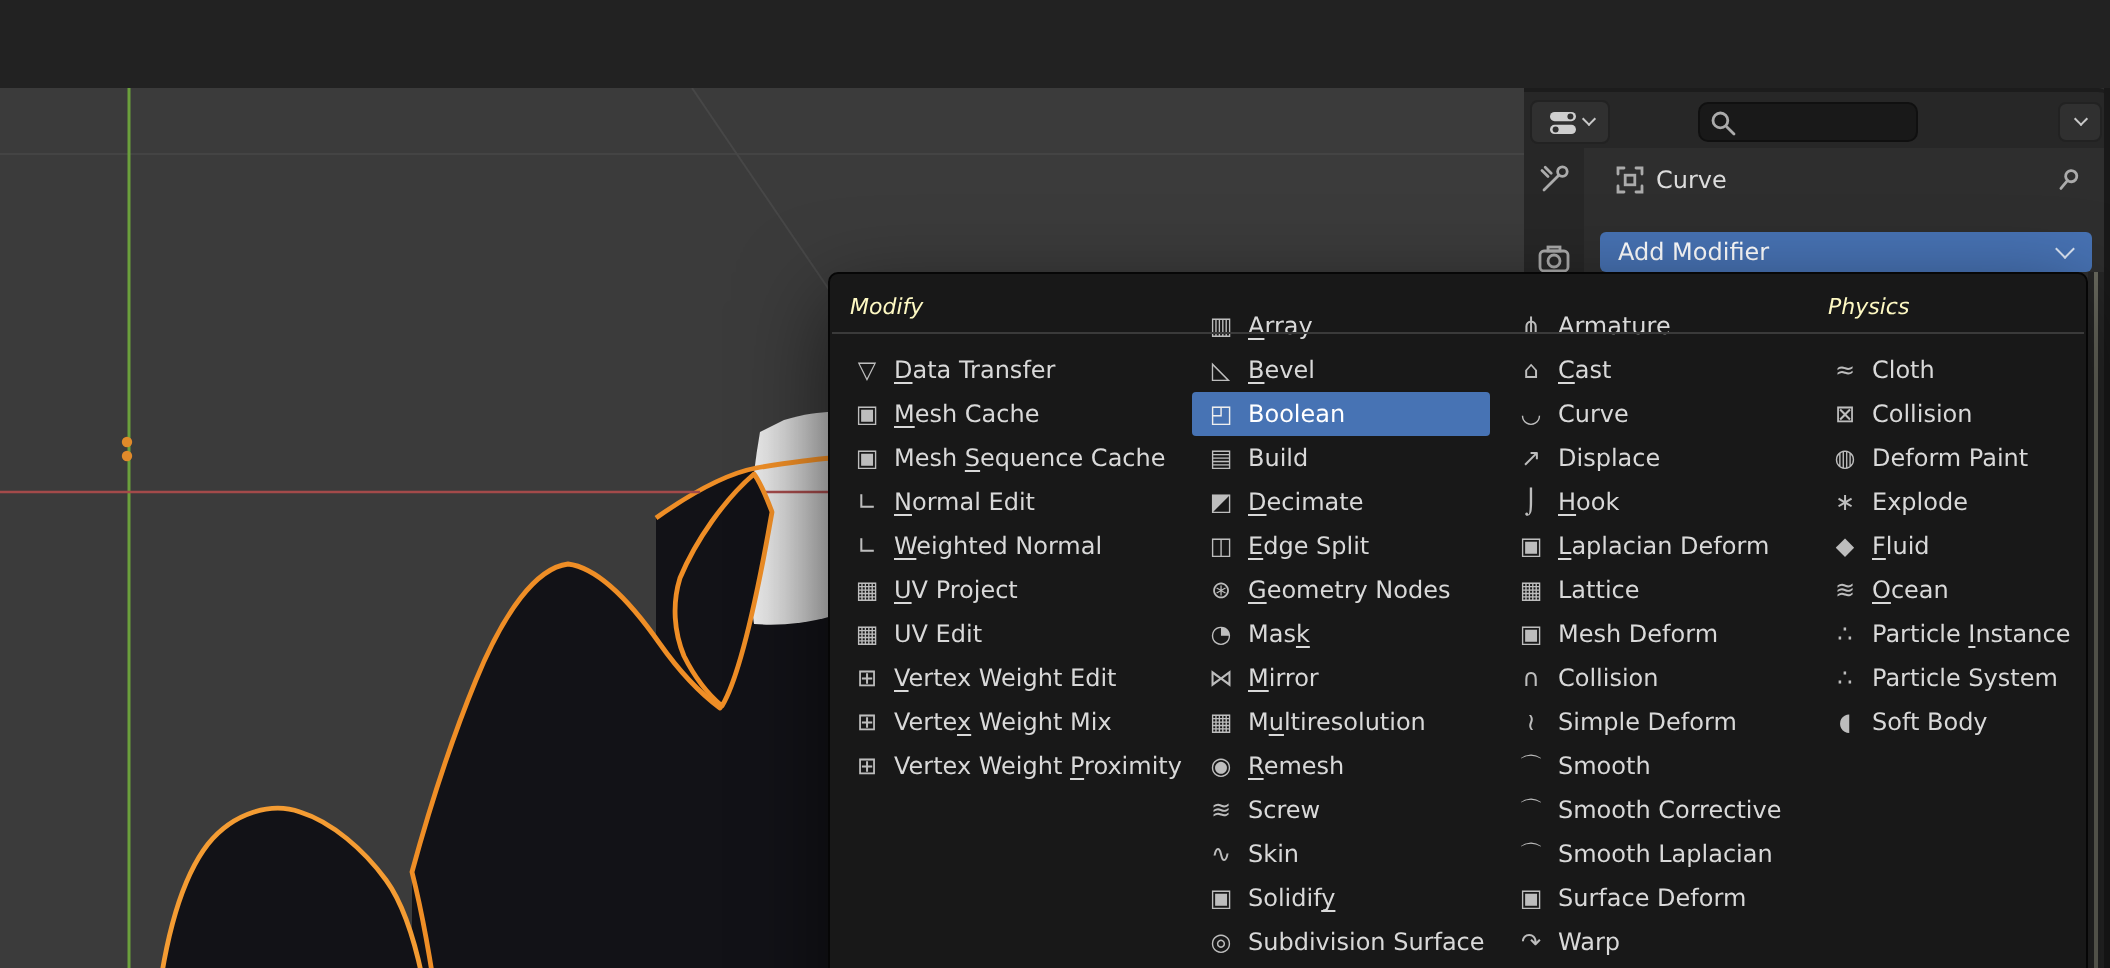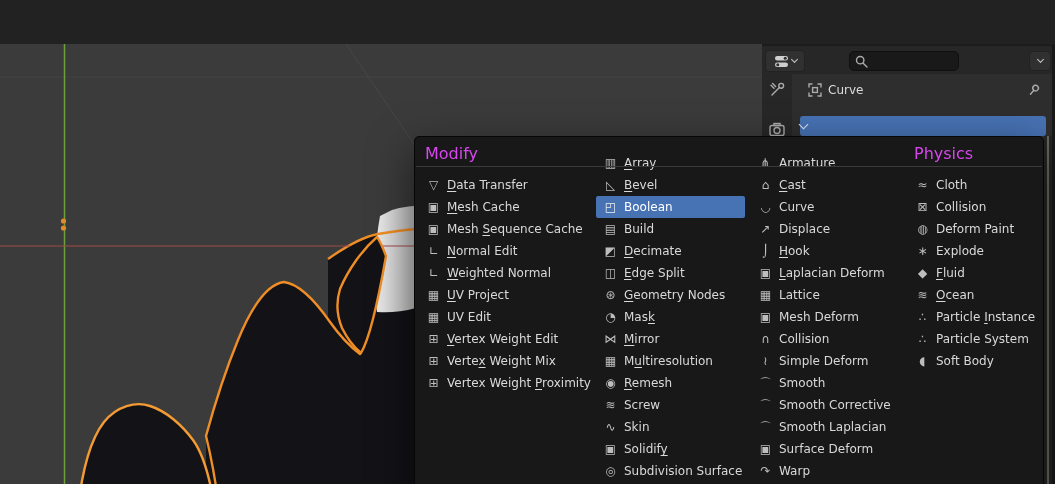--- a/index.html
+++ b/index.html
@@ -45,21 +45,21 @@
   .menu-sep{position:absolute;left:1px;right:1px;top:29px;height:1px;background:#3a3a3a;}
   .menu-col{flex:0 0 auto;}
   .menu-col:nth-child(2){width:181px;}
   .menu-col:nth-child(3){width:149px;}
   .menu-col:nth-child(4){width:155px;}
   .menu-col:nth-child(5){width:145px;}
   .menu-col:nth-child(2) .pad{padding-left:10px;}
   .menu-col:nth-child(3) .pad{padding-left:6px;}
   .menu-col:nth-child(4) .pad{padding-left:12px;}
   .menu-col:nth-child(5) .pad{padding-left:14px;}
-  .menu-title{height:22px;line-height:22px;color:#d946ef;font-size:16px;}
+  .menu-title{height:22px;line-height:22px;color:#fef9c3;font-size:11px;font-style:italic;}
   .menu-items{margin-top:9px;}
   .menu-item{height:22px;display:flex;align-items:center;color:#d9d9d9;font-size:12px;
     cursor:pointer;box-sizing:border-box;}
   .menu-item.selected{background:#4773b4;border-radius:2px;color:#fff;}
   .mi-icon{display:inline-block;width:17px;text-align:center;color:#bdbdbd;font-size:12px;flex:0 0 auto;}
   .menu-item.selected .mi-icon{color:#eee;}
   .mi-label{margin-left:5px;white-space:nowrap;}
   .mi-label u{text-decoration:underline;text-underline-offset:2px;}
   .icon-line{stroke:#ababab;stroke-width:1.4;fill:none;stroke-linecap:round;}
 </style>
@@ -151,20 +151,21 @@
       <svg class="pin" width="14" height="14" viewBox="0 0 14 14">
         <g transform="rotate(40 7 7)">
           <circle cx="7" cy="4.5" r="2.8" class="icon-line"></circle>
           <line x1="7" y1="7.3" x2="7" y2="12.5" class="icon-line"></line>
         </g>
       </svg>
     </div>
 
     <div class="row-addmod">
       <div class="addmod-btn">
+        <span class="lbl">Add Modifier</span>
         <span class="chev blue"></span>
       </div>
     </div>
 
     <div class="sliver">
       <div class="scrollline"></div>
     </div>
     <div class="panel-edge"></div>
   </div>
 

